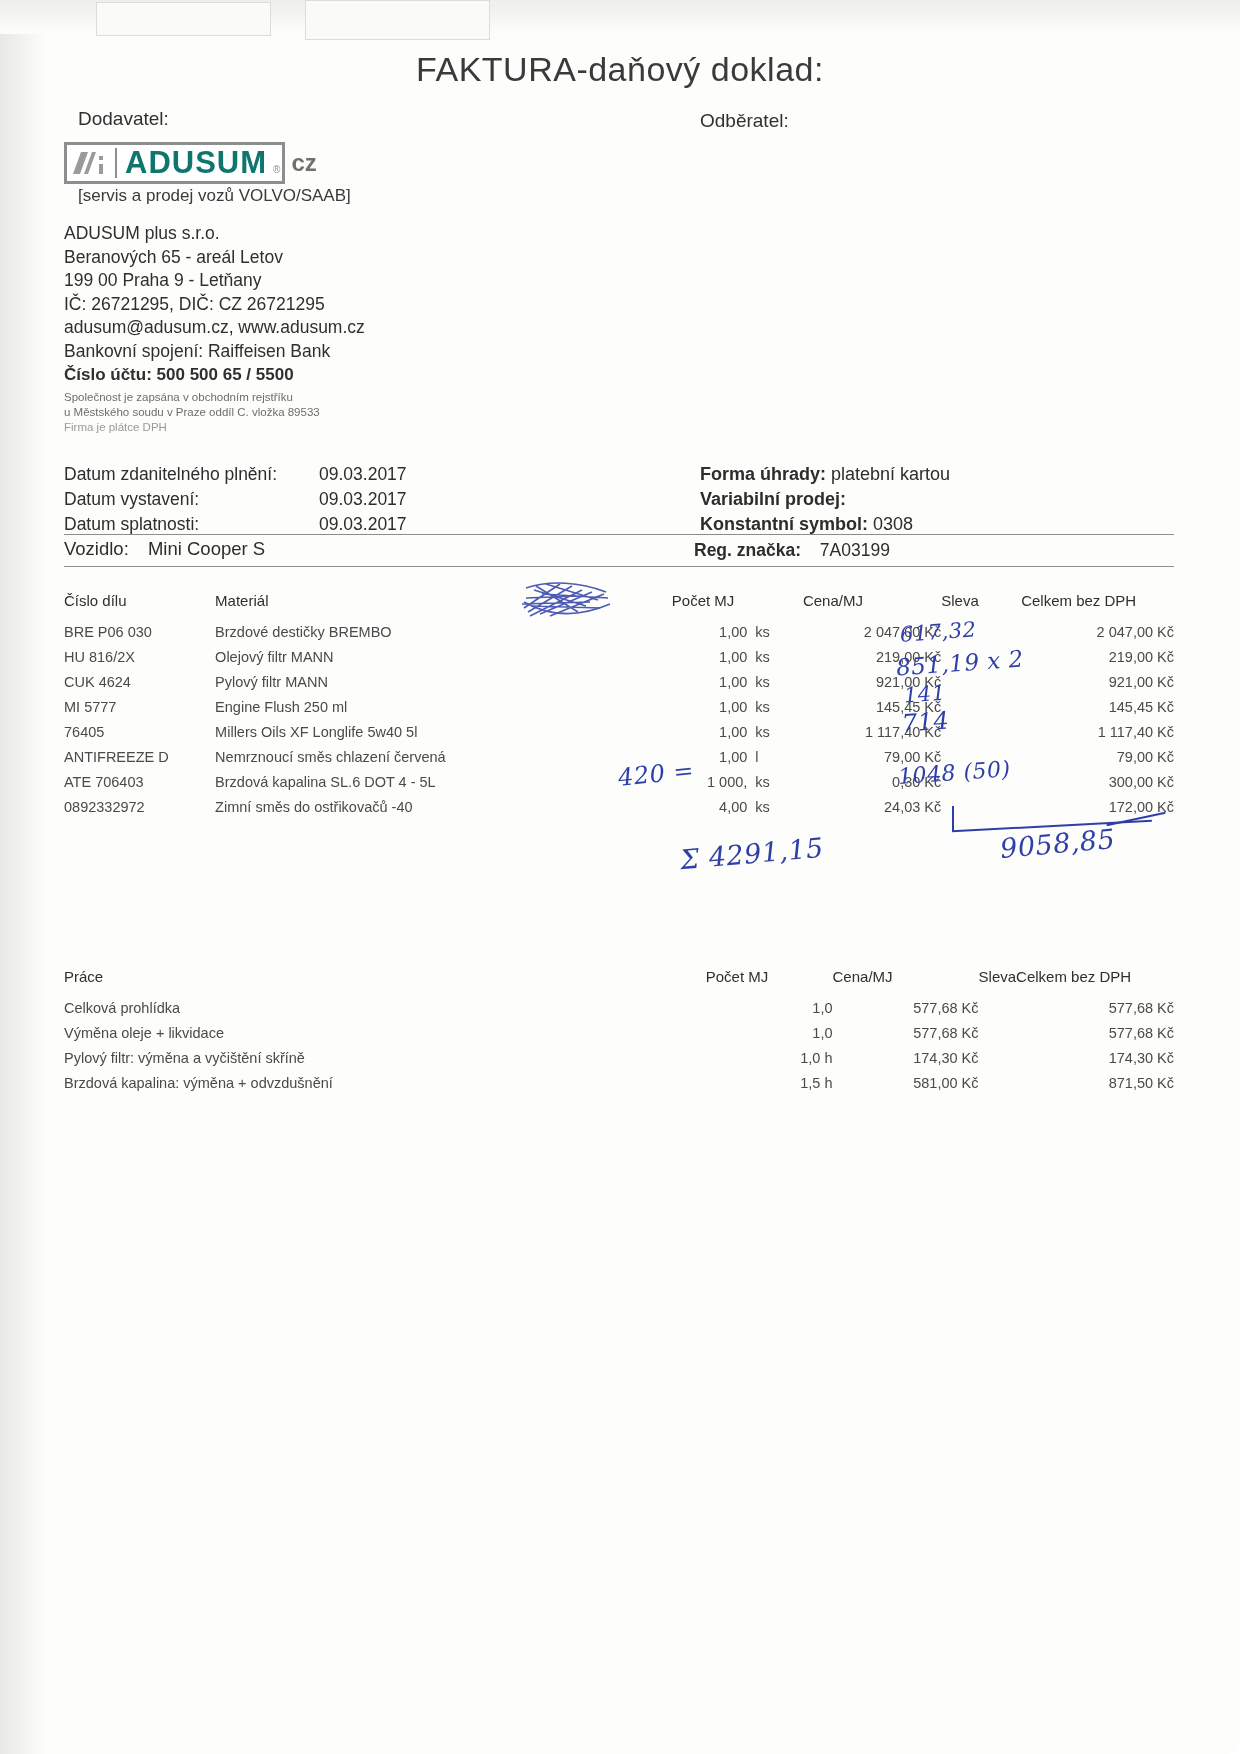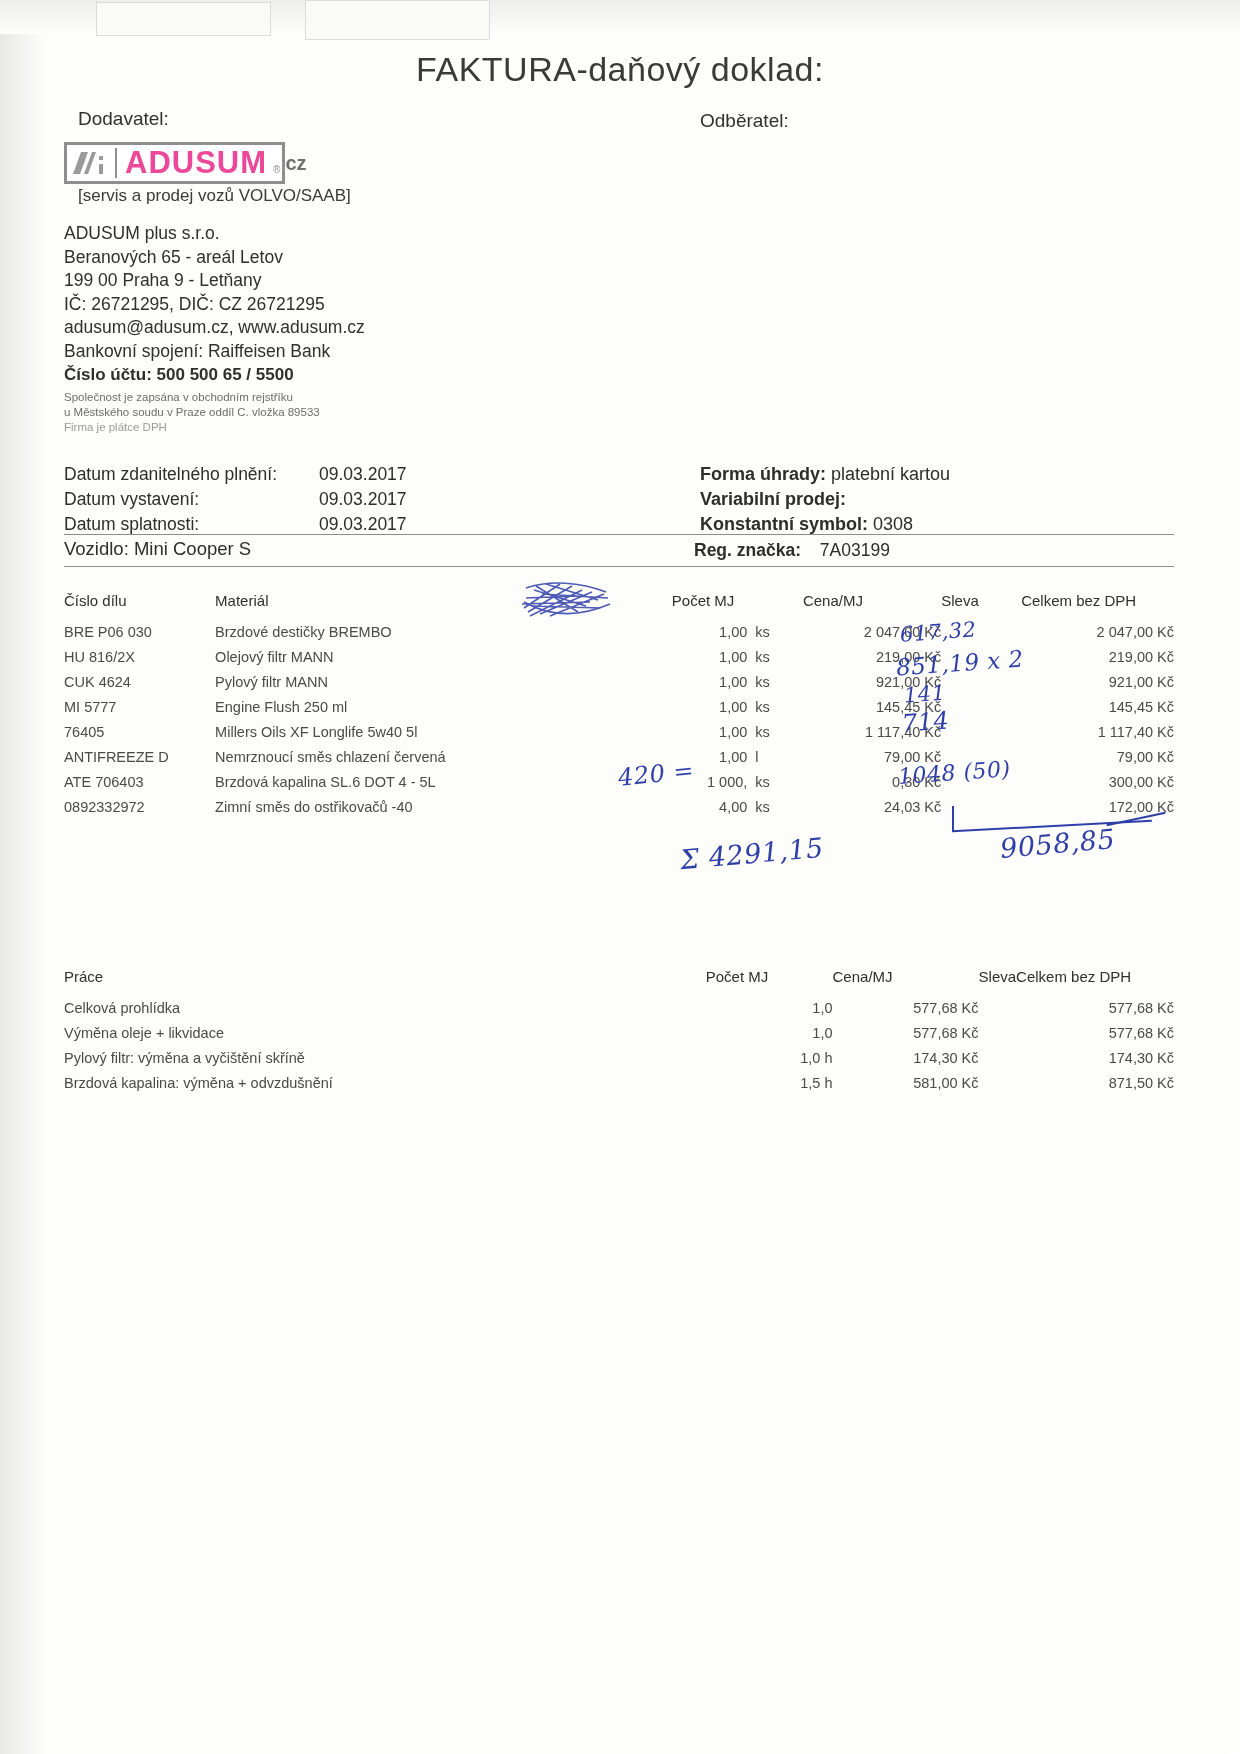--- a/index.html
+++ b/index.html
@@ -102,34 +102,35 @@
     transform: skewX(-20deg);
   }
   .logo-mark .s1 { left: 8px; top: 4px; width: 7px; height: 22px; }
   .logo-mark .s2 { left: 19px; top: 4px; width: 4px; height: 22px; }
   .logo-mark .dot1 { position:absolute; left: 30px; top: 8px; width: 4px; height: 4px; background:#9a9a9a; }
   .logo-mark .dot2 { position:absolute; left: 30px; top: 16px; width: 4px; height: 10px; background:#9a9a9a; }
   .logo-text {
     font-size: 31px;
     font-weight: bold;
     letter-spacing: 1px;
-    color: #ec4899;
+    color: #0f766e;
     padding: 0 6px 0 8px;
     font-family: "Liberation Sans", sans-serif;
   }
   .logo-reg {
     font-size: 10px;
     color: #8e8e8e;
     align-self: flex-end;
     padding-bottom: 6px;
   }
   .logo-cz {
-    font-size: 20px;
+    font-size: 24px;
     font-weight: bold;
     color: #6f6f6f;
+    margin-left: 6px;
   }
   .logo-sub {
     position: absolute;
     left: 78px; top: 186px;
     font-size: 17px;
     color: #3a3a3a;
   }
 
   .supplier {
     position: absolute;
@@ -176,21 +177,21 @@
     left: 64px; right: 66px; top: 534px;
     border-top: 1px solid #8d8d8d;
     height: 0;
   }
   .vehicle {
     position: absolute;
     left: 64px; top: 538px;
     font-size: 18.5px;
     color: #2d2d2d;
   }
-  .vehicle .model { }
+  .vehicle .model { margin-left: 14px; }
   .regznacka {
     position: absolute;
     left: 694px; top: 540px;
     font-size: 17.5px;
     color: #2d2d2d;
   }
   .regznacka b { font-weight: bold; }
   .regznacka .val { margin-left: 14px; }
   .vehicle-line2 {
     position: absolute;

